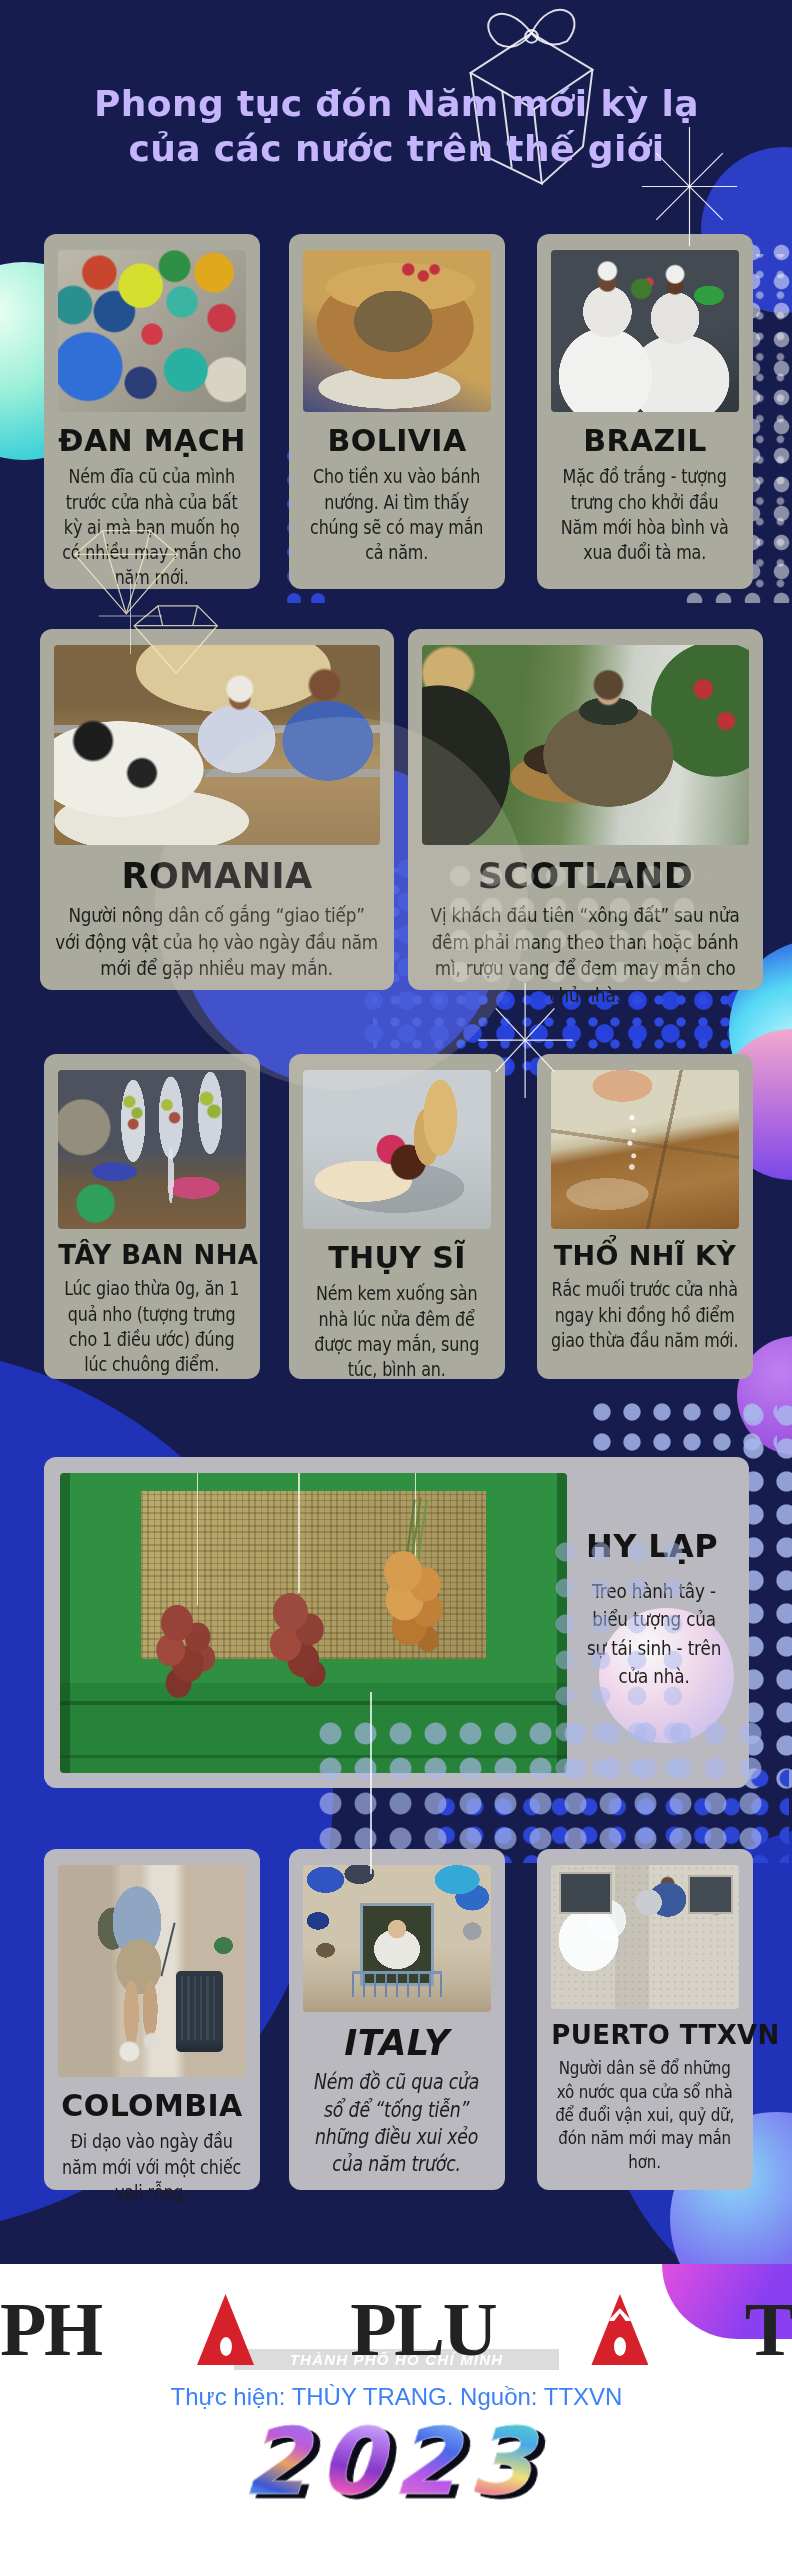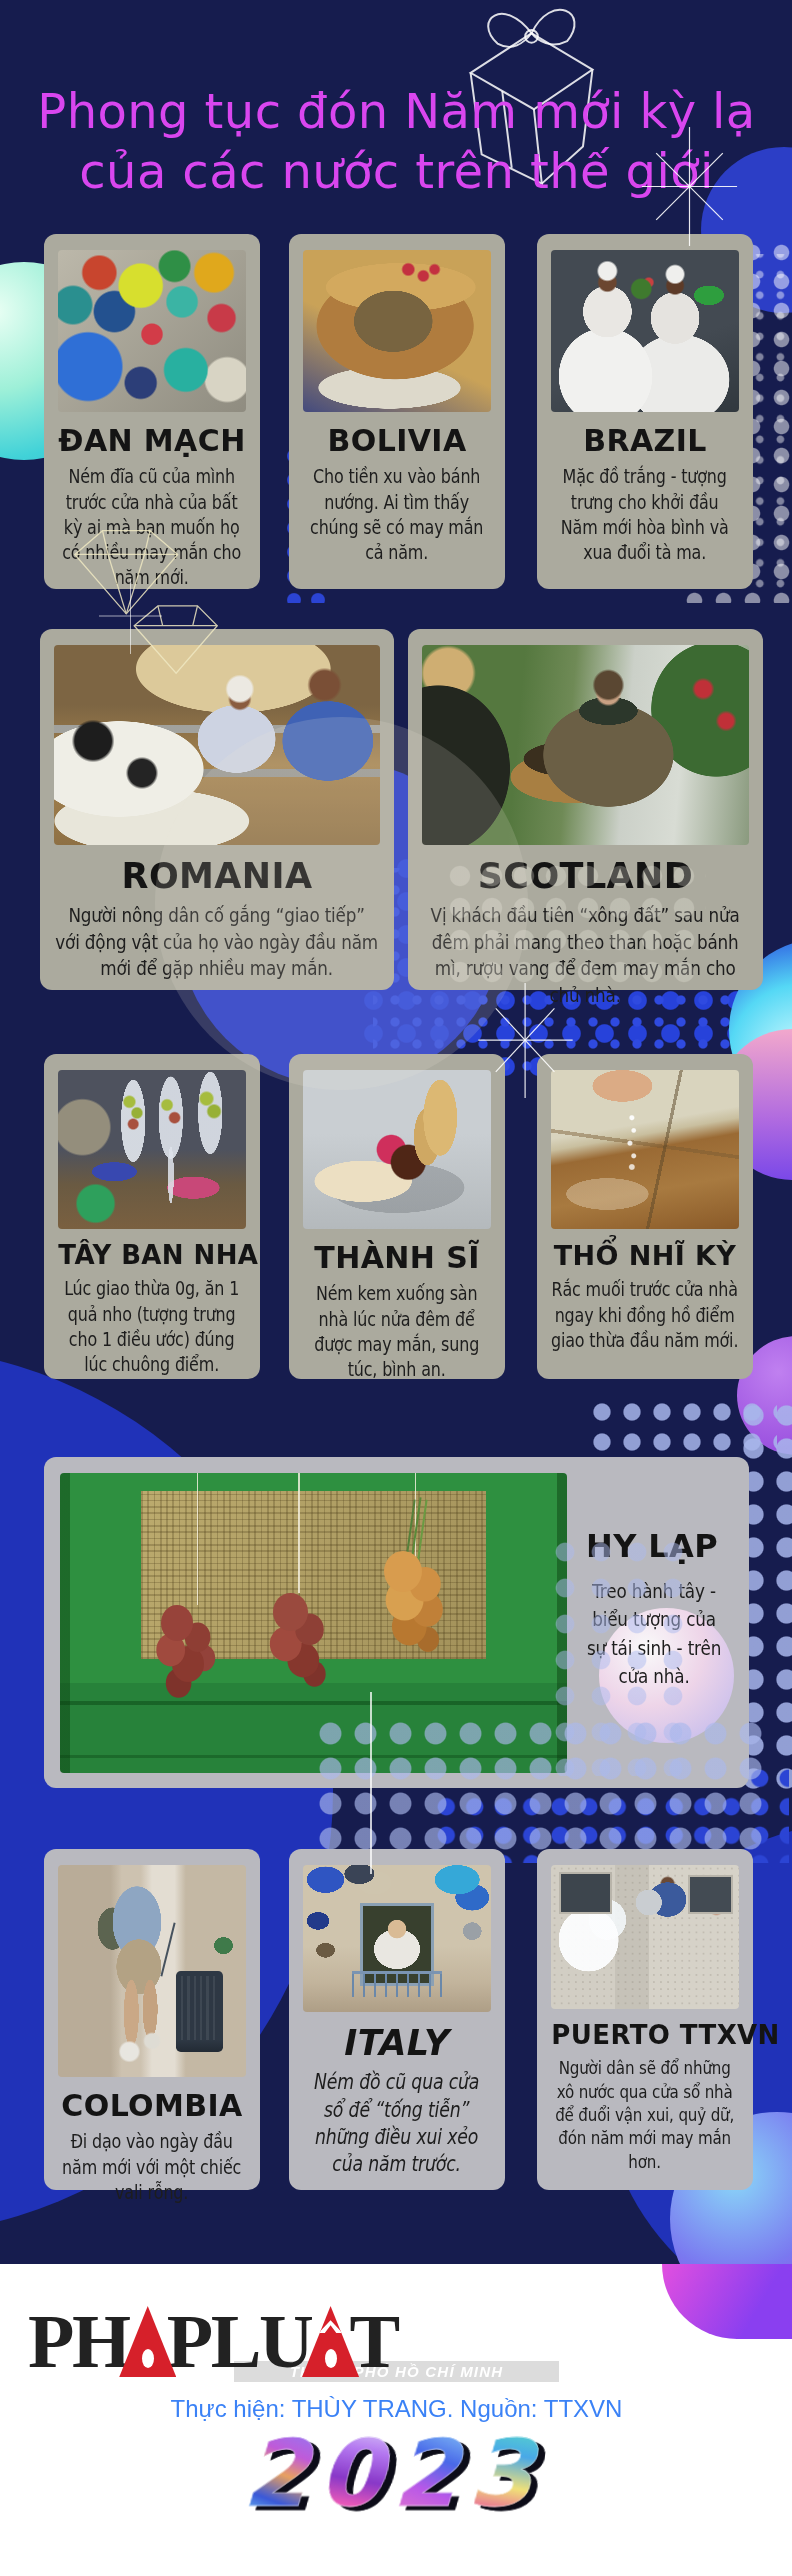--- a/index.html
+++ b/index.html
@@ -6,21 +6,21 @@
   .page{position:relative;width:793px;height:2576px;overflow:hidden;background:#161c4e;font-family:"DejaVu Sans",sans-serif;}
   
   .deco{position:absolute;z-index:1;}
   .circle{border-radius:50%;}
   .dots{position:absolute;z-index:1;background-image:radial-gradient(circle, var(--c) 0 var(--r), transparent calc(var(--r) + 1.2px));background-size:var(--g) var(--g);}
   .ovl{z-index:3;pointer-events:none;}
   .sparkle{position:absolute;z-index:4;pointer-events:none;}
   .wash{position:absolute;z-index:3;border-radius:50%;background:rgba(235,233,220,.16);pointer-events:none;}
   
   .title{position:absolute;left:0;right:0;top:81px;text-align:center;z-index:2;}
-  .title span{display:block;font-weight:400;font-size:48px;line-height:1.26;color:#d946ef;letter-spacing:0.4px;}
+  .title span{display:block;font-weight:700;font-size:36px;line-height:1.26;color:#c4b5fd;letter-spacing:0.4px;}
   
   .card{position:absolute;z-index:2;box-sizing:border-box;background:#abaa9e;border-radius:12px;padding:16px 14.3px;text-align:center;}
   .card.gray{background:#b9b9bf;}
   .r1{top:234px;width:216px;height:355px;}
   .r2{top:629px;height:361px;}
   .r3{top:1054px;width:216px;height:325px;}
   .r4{top:1849px;width:216px;height:341px;}
   .card h2{margin:11px 0 6.3px 0;font-weight:700;color:#141414;letter-spacing:0.4px;white-space:nowrap;}
   .card p{margin:0;color:#1d1d1d;font-size:19px;line-height:1.33;transform:scaleX(.84);transform-origin:0 0;width:119%;letter-spacing:-0.2px;}
   .h38{font-size:30px;} .h44{font-size:35px;} .h40{font-size:32px;} .h34{font-size:27px;} .h33{font-size:26px;}
@@ -192,21 +192,21 @@
     radial-gradient(circle at 26% 26%,#d8a8a0 0 3%,transparent 4%),
     radial-gradient(circle at 88% 30%,#c09078 0 3%,transparent 4%),
     radial-gradient(rgba(120,112,100,.22) 1px,transparent 1.4px),
     linear-gradient(90deg,#d2cec4 0 34%,#c6c2b8 34% 52%,#d6d2c8 52% 100%);
     background-size:auto,auto,auto,auto,auto,auto,auto,7.1px 7.1px,auto;}
   .p-win1{left:4%;top:5%;width:26%;height:26%;background:#3d454d;border:2.4px solid #b8b4aa;}
   .p-win2{right:3%;top:7%;width:22%;height:24%;background:#434b53;border:2.4px solid #b8b4aa;}
   
   .footer{position:absolute;left:0;top:2264px;width:793px;height:312px;background:#ffffff;z-index:5;text-align:center;}
   .corner-blob{position:absolute;right:0;top:0;width:131px;height:75px;background:linear-gradient(120deg,#e24fe0,#8a3ff0 70%);border-radius:0 0 0 87px;}
-  .logo{position:relative;z-index:2;margin-top:34px;display:flex;align-items:flex-end;justify-content:flex-start;height:79px;padding-left:28px;}
+  .logo{position:relative;z-index:2;margin-top:22px;display:flex;align-items:flex-end;justify-content:space-between;height:79px;}
   .ls{font-family:"Liberation Serif",serif;font-weight:700;font-size:76px;line-height:.92;color:#222;letter-spacing:-2.4px;}
   .tri{position:relative;z-index:3;display:inline-block;width:57px;height:71px;margin:0 -9.5px;background:#d6202a;clip-path:polygon(50% 0,100% 100%,0 100%);}
   .tri::after{content:"";position:absolute;left:50%;bottom:9.5px;transform:translateX(-50%);width:12px;height:19px;background:#fff;border-radius:50%;}
   .tri.t2::before{content:"";position:absolute;left:50%;top:14.3px;transform:translateX(-50%);width:24px;height:12.7px;background:#fff;clip-path:polygon(50% 0,100% 100%,74% 100%,50% 40%,26% 100%,0 100%);}
   .strip{position:relative;z-index:1;margin:-16px auto 0;width:325px;height:21.4px;background:#dcdcdc;display:flex;align-items:center;justify-content:center;}
   .strip span{font-family:"Liberation Sans",sans-serif;font-style:italic;font-weight:700;font-size:15px;color:#fff;letter-spacing:1.2px;}
   .credit{margin-top:12.7px;font-family:"Liberation Sans",sans-serif;font-size:24px;color:#3b82f6;}
   .year{margin-top:6.3px;}
   .yd{display:inline-block;font-family:"DejaVu Sans",sans-serif;font-style:italic;font-weight:800;font-size:92px;line-height:1;transform:skewX(-6deg);margin:0 5.5px;color:#7a5ae0;-webkit-text-stroke:0.8px rgba(255,255,255,.5);filter:drop-shadow(7.1px 4.8px 0 #0c0c18);}
   .yd1{background:linear-gradient(200deg,#8a7cf8,#c05ad8 30%,#e8a060 50%,#3a58d8 75%,#7ad8f8);}
@@ -285,21 +285,21 @@
     <p>Vị khách đầu tiên “xông đất” sau nửa đêm phải mang theo than hoặc bánh mì, rượu vang để đem may mắn cho chủ nhà.</p>
   </section>
 
   <section class="card r3" style="left:44px;">
     <div class="photo ph-spain"></div>
     <h2 class="h33">TÂY BAN NHA</h2>
     <p>Lúc giao thừa 0g, ăn 1 quả nho (tượng trưng cho 1 điều ước) đúng lúc chuông điểm.</p>
   </section>
   <section class="card r3" style="left:289px;">
     <div class="photo ph-swiss"></div>
-    <h2 class="h38">THÀNH SĨ</h2>
+    <h2 class="h38">THỤY SĨ</h2>
     <p>Ném kem xuống sàn nhà lúc nửa đêm để được may mắn, sung túc, bình an.</p>
   </section>
   <section class="card r3" style="left:537px;">
     <div class="photo ph-turkey"></div>
     <h2 class="h34">THỔ NHĨ KỲ</h2>
     <p>Rắc muối trước cửa nhà ngay khi đồng hồ điểm giao thừa đầu năm mới.</p>
   </section>
 
   <section class="card gray greece">
     <div class="photo ph-greece">

